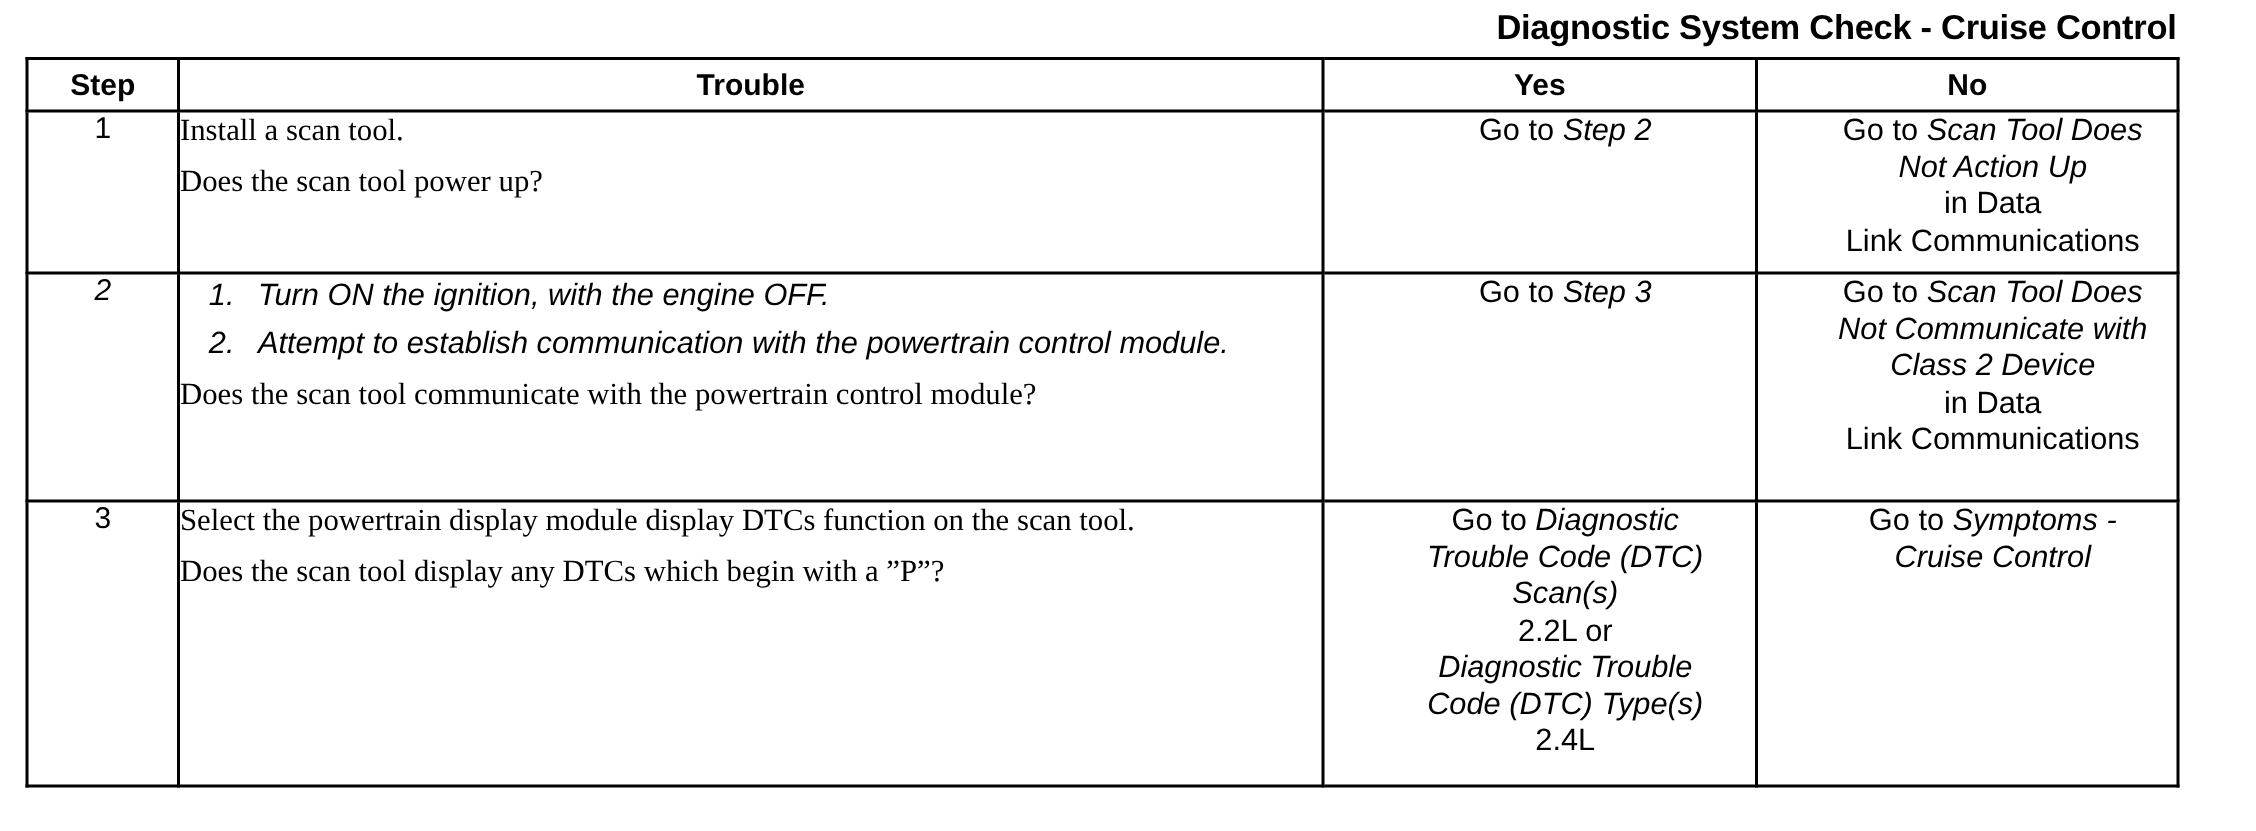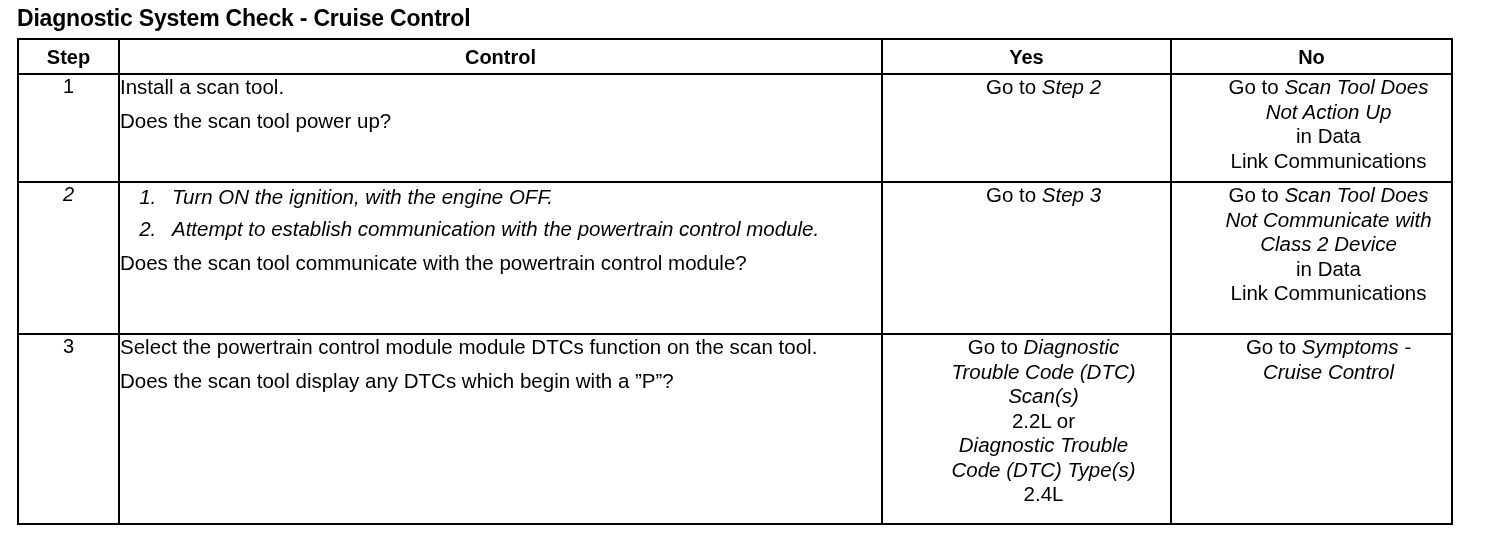--- a/index.html
+++ b/index.html
@@ -17,21 +17,21 @@
   .page {
     position: relative;
     width: 1504px;
     height: 554px;
   }
   .doc-title {
     position: absolute;
     left: 17px;
     top: 4px;
     width: 1434px;
-    text-align: left;
+    text-align: right;
     font-size: 23px;
     font-weight: bold;
     letter-spacing: -0.2px;
     line-height: 28px;
   }
   .dtable {
     position: absolute;
     left: 17px;
     top: 38px;
     width: 1434px;
@@ -66,21 +66,21 @@
     font-size: 20px;
   }
   .cell-step.italic { font-style: italic; }
 
   .cell-action {
     padding: 6px 8px 6px 10px;
     font-size: 20.5px;
     line-height: 24px;
     vertical-align: top;
   }
-  .cell-action p { margin: 0 0 10px 0; }
+  .cell-action p { margin: 0 0 10px 0; font-family: Liberation Serif, serif; }
   .cell-action p:last-child { margin-bottom: 0; }
   .cell-action ol {
     margin: 2px 0 10px 0;
     padding-left: 42px;
     list-style-position: outside;
     font-style: italic;
   }
   .cell-action ol li {
     margin-bottom: 8px;
     padding-left: 10px;
@@ -114,21 +114,21 @@
   <table class="dtable">
     <colgroup>
       <col class="c-step">
         <col class="c-action">
         <col class="c-yes">
         <col class="c-no">
     </colgroup>
     <tbody>
       <tr class="hdr">
         <td>Step</td>
-        <td>Control</td>
+        <td>Trouble</td>
         <td>Yes</td>
         <td>No</td>
       </tr>
 
       <tr class="r1">
         <td class="cell-step">1</td>
         <td class="cell-action">
           <div>
               <p>Install a scan tool.</p>
               <p>Does the scan tool power up?</p>
@@ -173,21 +173,21 @@
               <span class="nowrap-line"><span>in Data</span></span>
               <span class="nowrap-line"><span>Link Communications</span></span>
             </div>
         </td>
       </tr>
 
       <tr class="r3">
         <td class="cell-step">3</td>
         <td class="cell-action">
           <div>
-              <p>Select the powertrain control module module DTCs function on the scan tool.</p>
+              <p>Select the powertrain display module display DTCs function on the scan tool.</p>
               <p>Does the scan tool display any DTCs which begin with a ”P”?</p>
             </div>
         </td>
         <td class="cell-branch va-top">
           <div>
               <span class="nowrap-line"><span>Go to </span><span class="ital">Diagnostic</span></span>
               <span class="nowrap-line"><span class="ital">Trouble Code (DTC)</span></span>
               <span class="nowrap-line"><span class="ital">Scan(s)</span></span>
               <span class="nowrap-line"><span>2.2L or</span></span>
               <span class="nowrap-line"><span class="ital">Diagnostic Trouble</span></span>

